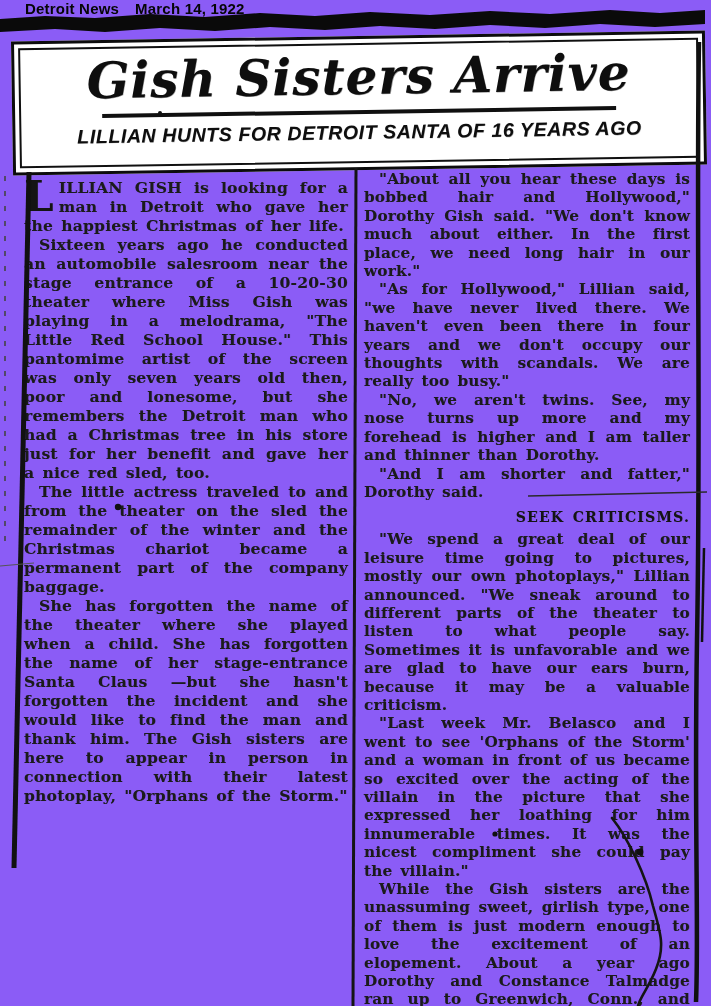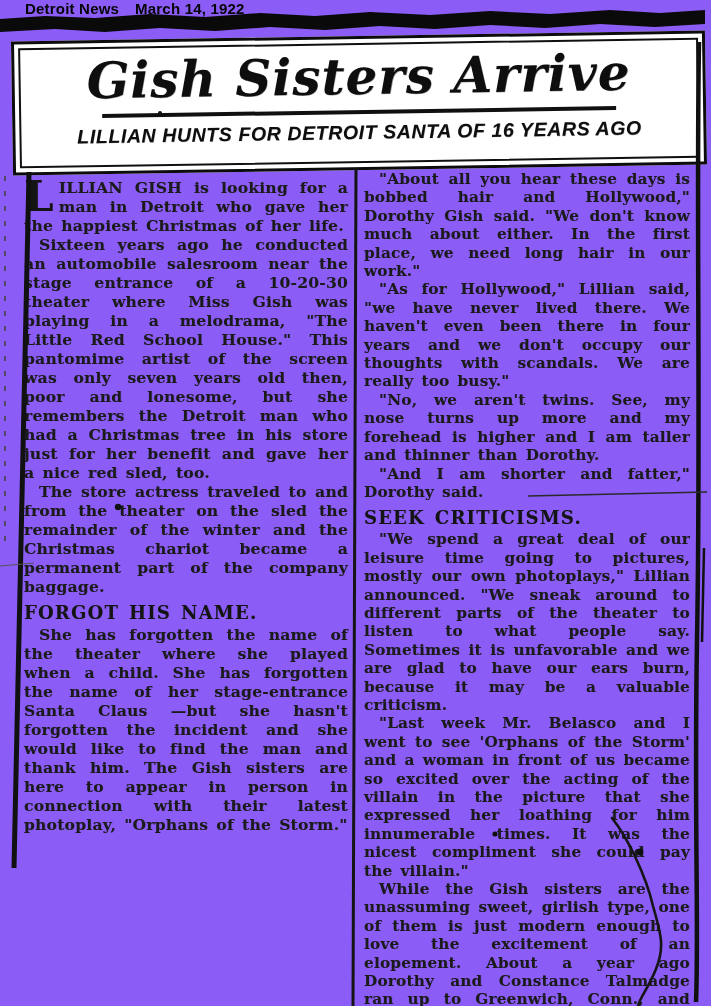--- a/index.html
+++ b/index.html
@@ -74,23 +74,23 @@
   .col p.lead { text-indent: 0; }
   .dropcap {
     float: left;
     font-size: 42px; line-height: 33px;
     font-weight: 700;
     padding: 2px 5px 0 0;
     color: #141414;
   }
   .col-heading {
     margin: 7px 0 3px 0;
-    font-size: 18px; line-height: 19px;
+    font-size: 14px; line-height: 19px;
     font-weight: 700; letter-spacing: 1.2px;
-    color: #141414; text-align: left;
+    color: #141414; text-align: right;
   }
 
   
   .artifacts {
     position: absolute; left: 0; top: 0;
     width: 711px; height: 1006px;
     z-index: 5; pointer-events: none;
   }
 </style>
 </head>
@@ -106,22 +106,21 @@
     <div class="headline-inner">
       <div class="headline-title">Gish Sisters Arrive</div>
       <div class="headline-rule"></div>
       <div class="headline-sub">LILLIAN HUNTS FOR DETROIT SANTA OF 16 YEARS AGO</div>
     </div>
   </div>
 
   <div class="col col-left">
     <p class="lead"><span class="dropcap">L</span><span>ILLIAN GISH is looking for a man in Detroit who gave her the happiest Christmas of her life.</span></p>
     <p>Sixteen years ago he conducted an automobile salesroom near the stage entrance of a 10-20-30 theater where Miss Gish was playing in a melodrama, "The Little Red School House." This pantomime artist of the screen was only seven years old then, poor and lonesome, but she remembers the Detroit man who had a Christmas tree in his store just for her benefit and gave her a nice red sled, too.</p>
-    <p>The store actress traveled to and from the theater on the sled the remainder of the winter and the Christmas chariot became a permanent part of the company baggage.</p>
-    <h3 class="col-heading">FORGOT HIS NAME.</h3>
+    <p>The little actress traveled to and from the theater on the sled the remainder of the winter and the Christmas chariot became a permanent part of the company baggage.</p>
     <p>She has forgotten the name of the theater where she played when a child. She has forgotten the name of her stage-entrance Santa Claus —but she hasn't forgotten the incident and she would like to find the man and thank him. The Gish sisters are here to appear in person in connection with their latest photoplay, "Orphans of the Storm."</p>
   </div>
 
   <div class="col col-right">
     <p>"About all you hear these days is bobbed hair and Hollywood," Dorothy Gish said. "We don't know much about either. In the first place, we need long hair in our work."</p>
     <p>"As for Hollywood," Lillian said, "we have never lived there. We haven't even been there in four years and we don't occupy our thoughts with scandals. We are really too busy."</p>
     <p>"No, we aren't twins. See, my nose turns up more and my forehead is higher and I am taller and thinner than Dorothy.</p>
     <p>"And I am shorter and fatter," Dorothy said.</p>
     <h3 class="col-heading">SEEK CRITICISMS.</h3>
     <p>"We spend a great deal of our leisure time going to pictures, mostly our own photoplays," Lillian announced. "We sneak around to different parts of the theater to listen to what people say. Sometimes it is unfavorable and we are glad to have our ears burn, because it may be a valuable criticism.</p>

